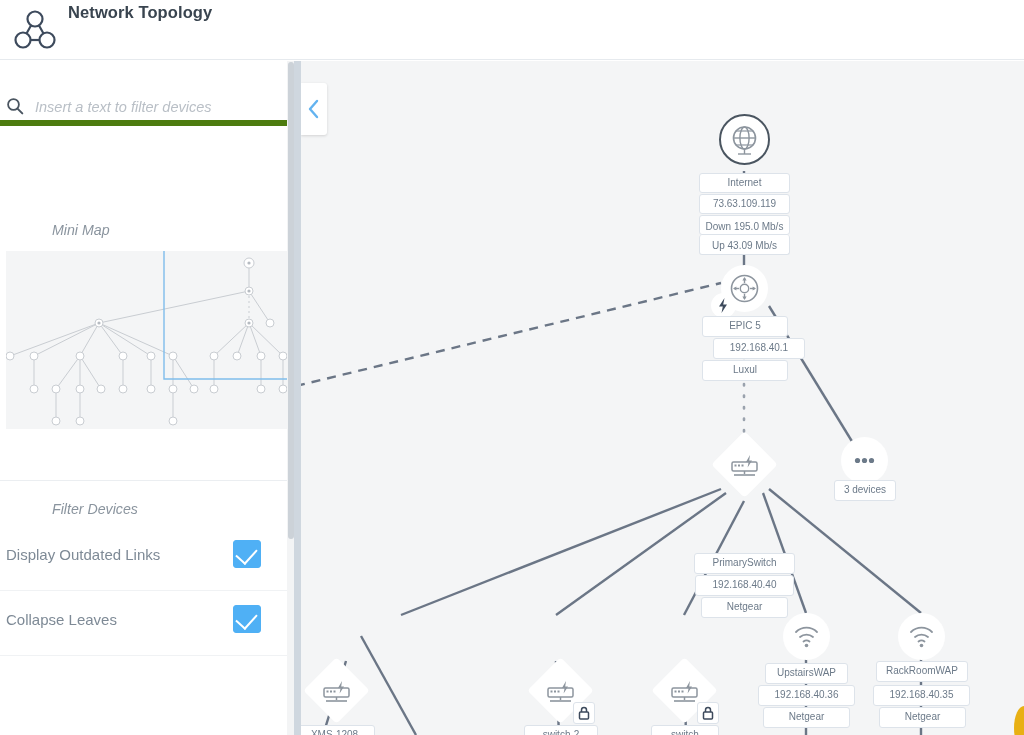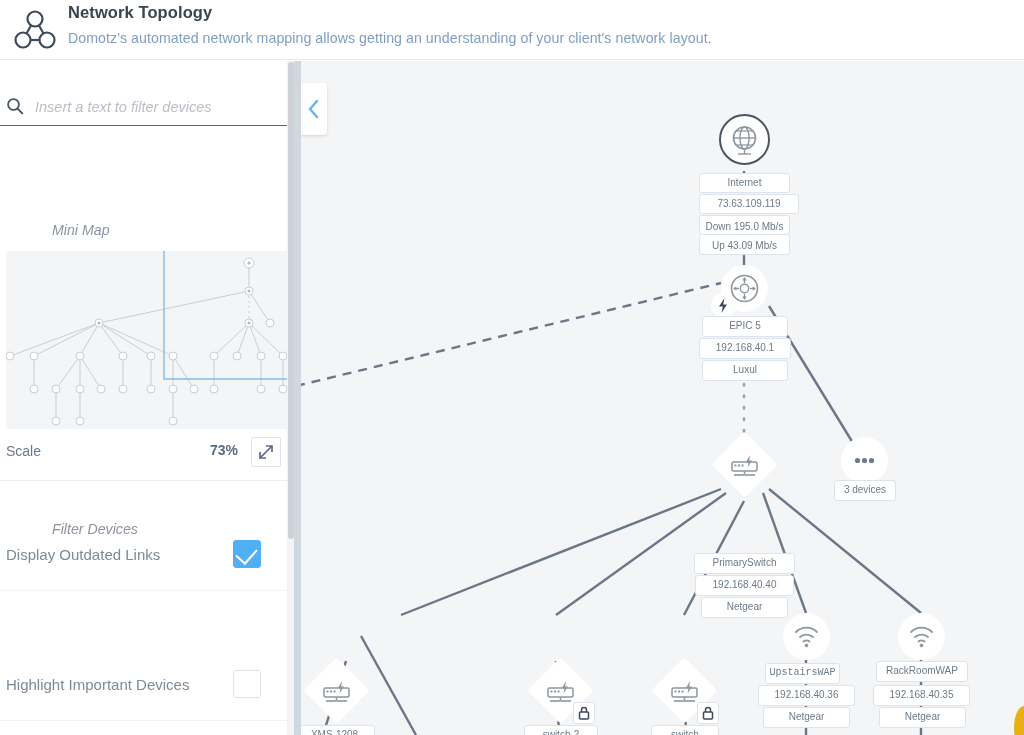--- a/index.html
+++ b/index.html
@@ -58,21 +58,21 @@
     width: 290px;
     height: 674px;
     background: #ffffff;
     box-sizing: border-box;
     overflow: hidden;
   }
   .search-row {
     position: absolute;
     left: 0; top: 10px;
     width: 290px; height: 55px;
-    border-bottom: 1px solid #4d7c0f;
+    border-bottom: 6px solid #4d7c0f;
     box-sizing: border-box;
   }
   .search-icon {
     position: absolute;
     left: 6px; top: 26px;
     width: 18px; height: 18px;
   }
   .search-input {
     position: absolute;
     left: 33px; top: 23px;
@@ -91,21 +91,21 @@
   }
 
   .section-label {
     position: absolute;
     font-size: 14.2px;
     font-style: italic;
     color: #8a949e;
     margin-left: 46px;
   }
   #minimap-label { left: 6px; top: 161px; }
-  #filter-label  { left: 6px; top: 460px; text-align: center; }
+  #filter-label  { left: 6px; top: 440px; text-align: center; }
 
   .minimap {
     position: absolute;
     left: 6px; top: 190px;
     width: 282px; height: 178px;
     background: #f4f5f6;
     overflow: hidden;
   }
   .scale-row {
     position: absolute;
@@ -278,21 +278,20 @@
       <svg width="46" height="46" viewBox="0 0 46 46">
         <circle cx="23" cy="12" r="7.5" fill="none" stroke="#3d4a5c" stroke-width="2.2"></circle>
         <circle cx="11" cy="33" r="7.5" fill="none" stroke="#3d4a5c" stroke-width="2.2"></circle>
         <circle cx="35" cy="33" r="7.5" fill="none" stroke="#3d4a5c" stroke-width="2.2"></circle>
         <line x1="19" y1="18.5" x2="14.5" y2="26.5" stroke="#3d4a5c" stroke-width="2.2"></line>
         <line x1="27" y1="18.5" x2="31.5" y2="26.5" stroke="#3d4a5c" stroke-width="2.2"></line>
         <line x1="18.5" y1="33" x2="27.5" y2="33" stroke="#3d4a5c" stroke-width="2.2"></line>
       </svg>
     </div>
     <div class="header-title">Network Topology</div>
-    <div class="header-sub">Domotz's automated network mapping allows getting an understanding of your client's network layout.</div>
   </div>
 
   <div class="sidebar">
 
     <div class="search-row">
       <div class="search-icon">
         <svg width="18" height="18" viewBox="0 0 18 18">
           <circle cx="7.5" cy="7.5" r="5.4" fill="none" stroke="#4a5560" stroke-width="1.8"></circle>
           <line x1="11.5" y1="11.6" x2="16.3" y2="16.4" stroke="#4a5560" stroke-width="2" stroke-linecap="round"></line>
         </svg>
@@ -368,48 +367,39 @@
         <g fill="#b6bbc1">
           <circle cx="243" cy="12" r="1.6"></circle>
             <circle cx="243" cy="40" r="1.6"></circle>
           <circle cx="93" cy="72" r="1.6"></circle>
             <circle cx="243" cy="72" r="1.6"></circle>
         </g>
         <path d="M158,0 L158,128 L282,128" fill="none" stroke="#7fbdec" stroke-width="1.4"></path>
       </svg>
     </div>
 
-    <div class="scale-row">
-      <div class="scale-label">Scale</div>
-      <div class="scale-value">73%</div>
-      <div class="scale-btn">
-        <svg width="28" height="28" viewBox="0 0 28 28">
-          <line x1="8" y1="20" x2="20" y2="8" stroke="#5a6b87" stroke-width="1.7"></line>
-          <polyline points="8,14 8,20 14,20" fill="none" stroke="#5a6b87" stroke-width="1.7"></polyline>
-          <polyline points="20,14 20,8 14,8" fill="none" stroke="#5a6b87" stroke-width="1.7"></polyline>
-        </svg>
-      </div>
-    </div>
 
     <div class="sep-line"></div>
 
     <div class="section-label" id="filter-label">Filter Devices</div>
 
     <div class="filter-row" style="top:465px;padding-left:38px;">
       <div class="filter-row-label">Display Outdated Links</div>
       <div class="checkbox on">
           <div class="tick"></div>
         </div>
     </div>
 
-
-    <div class="filter-row" style="top:595px;">
-      <div class="filter-row-label">Highlight Important Devices</div>
-      <div class="checkbox off"></div>
-    </div>
+    <div class="filter-row" style="top:530px;">
+      <div class="filter-row-label">Collapse Leaves</div>
+      <div class="checkbox on">
+          <div class="tick"></div>
+        </div>
+    </div>
+
 
     <div class="filter-row" style="top:660px;">
       
       
     </div>
   </div>
 
   <div class="sb-track"></div>
   <div class="sb-thumb"></div>
   <div class="sidebar-divider"></div>
@@ -451,21 +441,21 @@
           <circle cx="23.5" cy="22" r="11" fill="none" stroke="#8d959e" stroke-width="1.6"></circle>
           <ellipse cx="23.5" cy="22" rx="4.6" ry="11" fill="none" stroke="#8d959e" stroke-width="1.4"></ellipse>
           <line x1="12.5" y1="22" x2="34.5" y2="22" stroke="#8d959e" stroke-width="1.4"></line>
           <line x1="14.5" y1="15" x2="32.5" y2="15" stroke="#8d959e" stroke-width="1.2"></line>
           <line x1="14.5" y1="29" x2="32.5" y2="29" stroke="#8d959e" stroke-width="1.2"></line>
           <line x1="23.5" y1="33" x2="23.5" y2="38" stroke="#8d959e" stroke-width="1.4"></line>
           <line x1="17" y1="38" x2="30" y2="38" stroke="#8d959e" stroke-width="1.4"></line>
         </svg>
       </div>
       <div class="chip" style="left:398px;top:112px;width:91px;height:20px;">Internet</div>
-      <div class="chip" style="left:398px;top:133px;width:100px;height:20px;">73.63.109.119</div>
+      <div class="chip" style="left:398px;top:133px;width:91px;height:20px;">73.63.109.119</div>
       <div class="chip two" style="left:398px;top:154px;width:91px;height:20px;">Down 195.0 Mb/s</div>
       <div class="chip two" style="left:398px;top:174px;width:91px;height:20px;border-top:none;text-align:center;">Up 43.09 Mb/s</div>
     </div>
 
     <div class="node">
       <div class="node-circle" style="left:420px;top:204px;width:47px;height:47px;">
         <svg width="47" height="47" viewBox="0 0 47 47">
           <circle cx="23.5" cy="23.5" r="13" fill="none" stroke="#8d959e" stroke-width="1.6"></circle>
           <circle cx="23.5" cy="23.5" r="4.2" fill="none" stroke="#8d959e" stroke-width="1.4"></circle>
           <g stroke="#8d959e" stroke-width="1.4">
@@ -481,21 +471,21 @@
               <polygon points="35,23.5 31.6,21.4 31.6,25.6"></polygon>
           </g>
         </svg>
       </div>
       <div class="badge-round" style="left:410px;top:232px;width:25px;height:25px;">
         <svg width="25" height="25" viewBox="0 0 25 25">
           <polygon points="13.5,5 8,13.5 11.8,13.5 10.5,20 16,11.5 12.2,11.5" fill="#3d4a5c"></polygon>
         </svg>
       </div>
       <div class="chip" style="left:401px;top:255px;width:86px;height:21px;">EPIC 5</div>
-      <div class="chip" style="left:398px;top:277px;width:92px;height:21px;">192.168.40.1</div>
+      <div class="chip" style="left:412px;top:277px;width:92px;height:21px;">192.168.40.1</div>
       <div class="chip" style="left:401px;top:299px;width:86px;height:21px;">Luxul</div>
     </div>
 
     <div class="node">
       <div class="node-diamond" style="left:420px;top:380px;width:47px;height:47px;">
         <svg width="47" height="47" viewBox="0 0 47 47" style="transform:rotate(-45deg);">
           <rect x="11" y="21" width="25" height="9" rx="1.5" fill="none" stroke="#8d959e" stroke-width="1.5"></rect>
           <g fill="#8d959e">
               <rect x="13.5" y="23.5" width="2" height="2"></rect>
               <rect x="17" y="23.5" width="2" height="2"></rect>
@@ -590,21 +580,21 @@
 
     <div class="node">
       <div class="node-circle" style="left:482px;top:552px;width:47px;height:47px;">
         <svg width="47" height="47" viewBox="0 0 47 47">
           <path d="M13,19 a15,15 0 0 1 21,0" fill="none" stroke="#8d959e" stroke-width="1.8" stroke-linecap="round"></path>
           <path d="M17,24 a10,10 0 0 1 13,0" fill="none" stroke="#8d959e" stroke-width="1.8" stroke-linecap="round"></path>
           <path d="M20.5,28.5 a5,5 0 0 1 6,0" fill="none" stroke="#8d959e" stroke-width="1.8" stroke-linecap="round"></path>
           <circle cx="23.5" cy="32.5" r="1.8" fill="#8d959e"></circle>
         </svg>
       </div>
-      <div class="chip" style="left:464px;top:602px;width:75px;height:21px;font-family:Liberation Mono, monospace;">UpstairsWAP</div>
+      <div class="chip" style="left:464px;top:602px;width:83px;height:21px;">UpstairsWAP</div>
       <div class="chip" style="left:457px;top:624px;width:97px;height:21px;">192.168.40.36</div>
       <div class="chip" style="left:462px;top:646px;width:87px;height:21px;">Netgear</div>
     </div>
 
     <div class="node">
       <div class="node-circle" style="left:597px;top:552px;width:47px;height:47px;">
         <svg width="47" height="47" viewBox="0 0 47 47">
           <path d="M13,19 a15,15 0 0 1 21,0" fill="none" stroke="#8d959e" stroke-width="1.8" stroke-linecap="round"></path>
           <path d="M17,24 a10,10 0 0 1 13,0" fill="none" stroke="#8d959e" stroke-width="1.8" stroke-linecap="round"></path>
           <path d="M20.5,28.5 a5,5 0 0 1 6,0" fill="none" stroke="#8d959e" stroke-width="1.8" stroke-linecap="round"></path>

